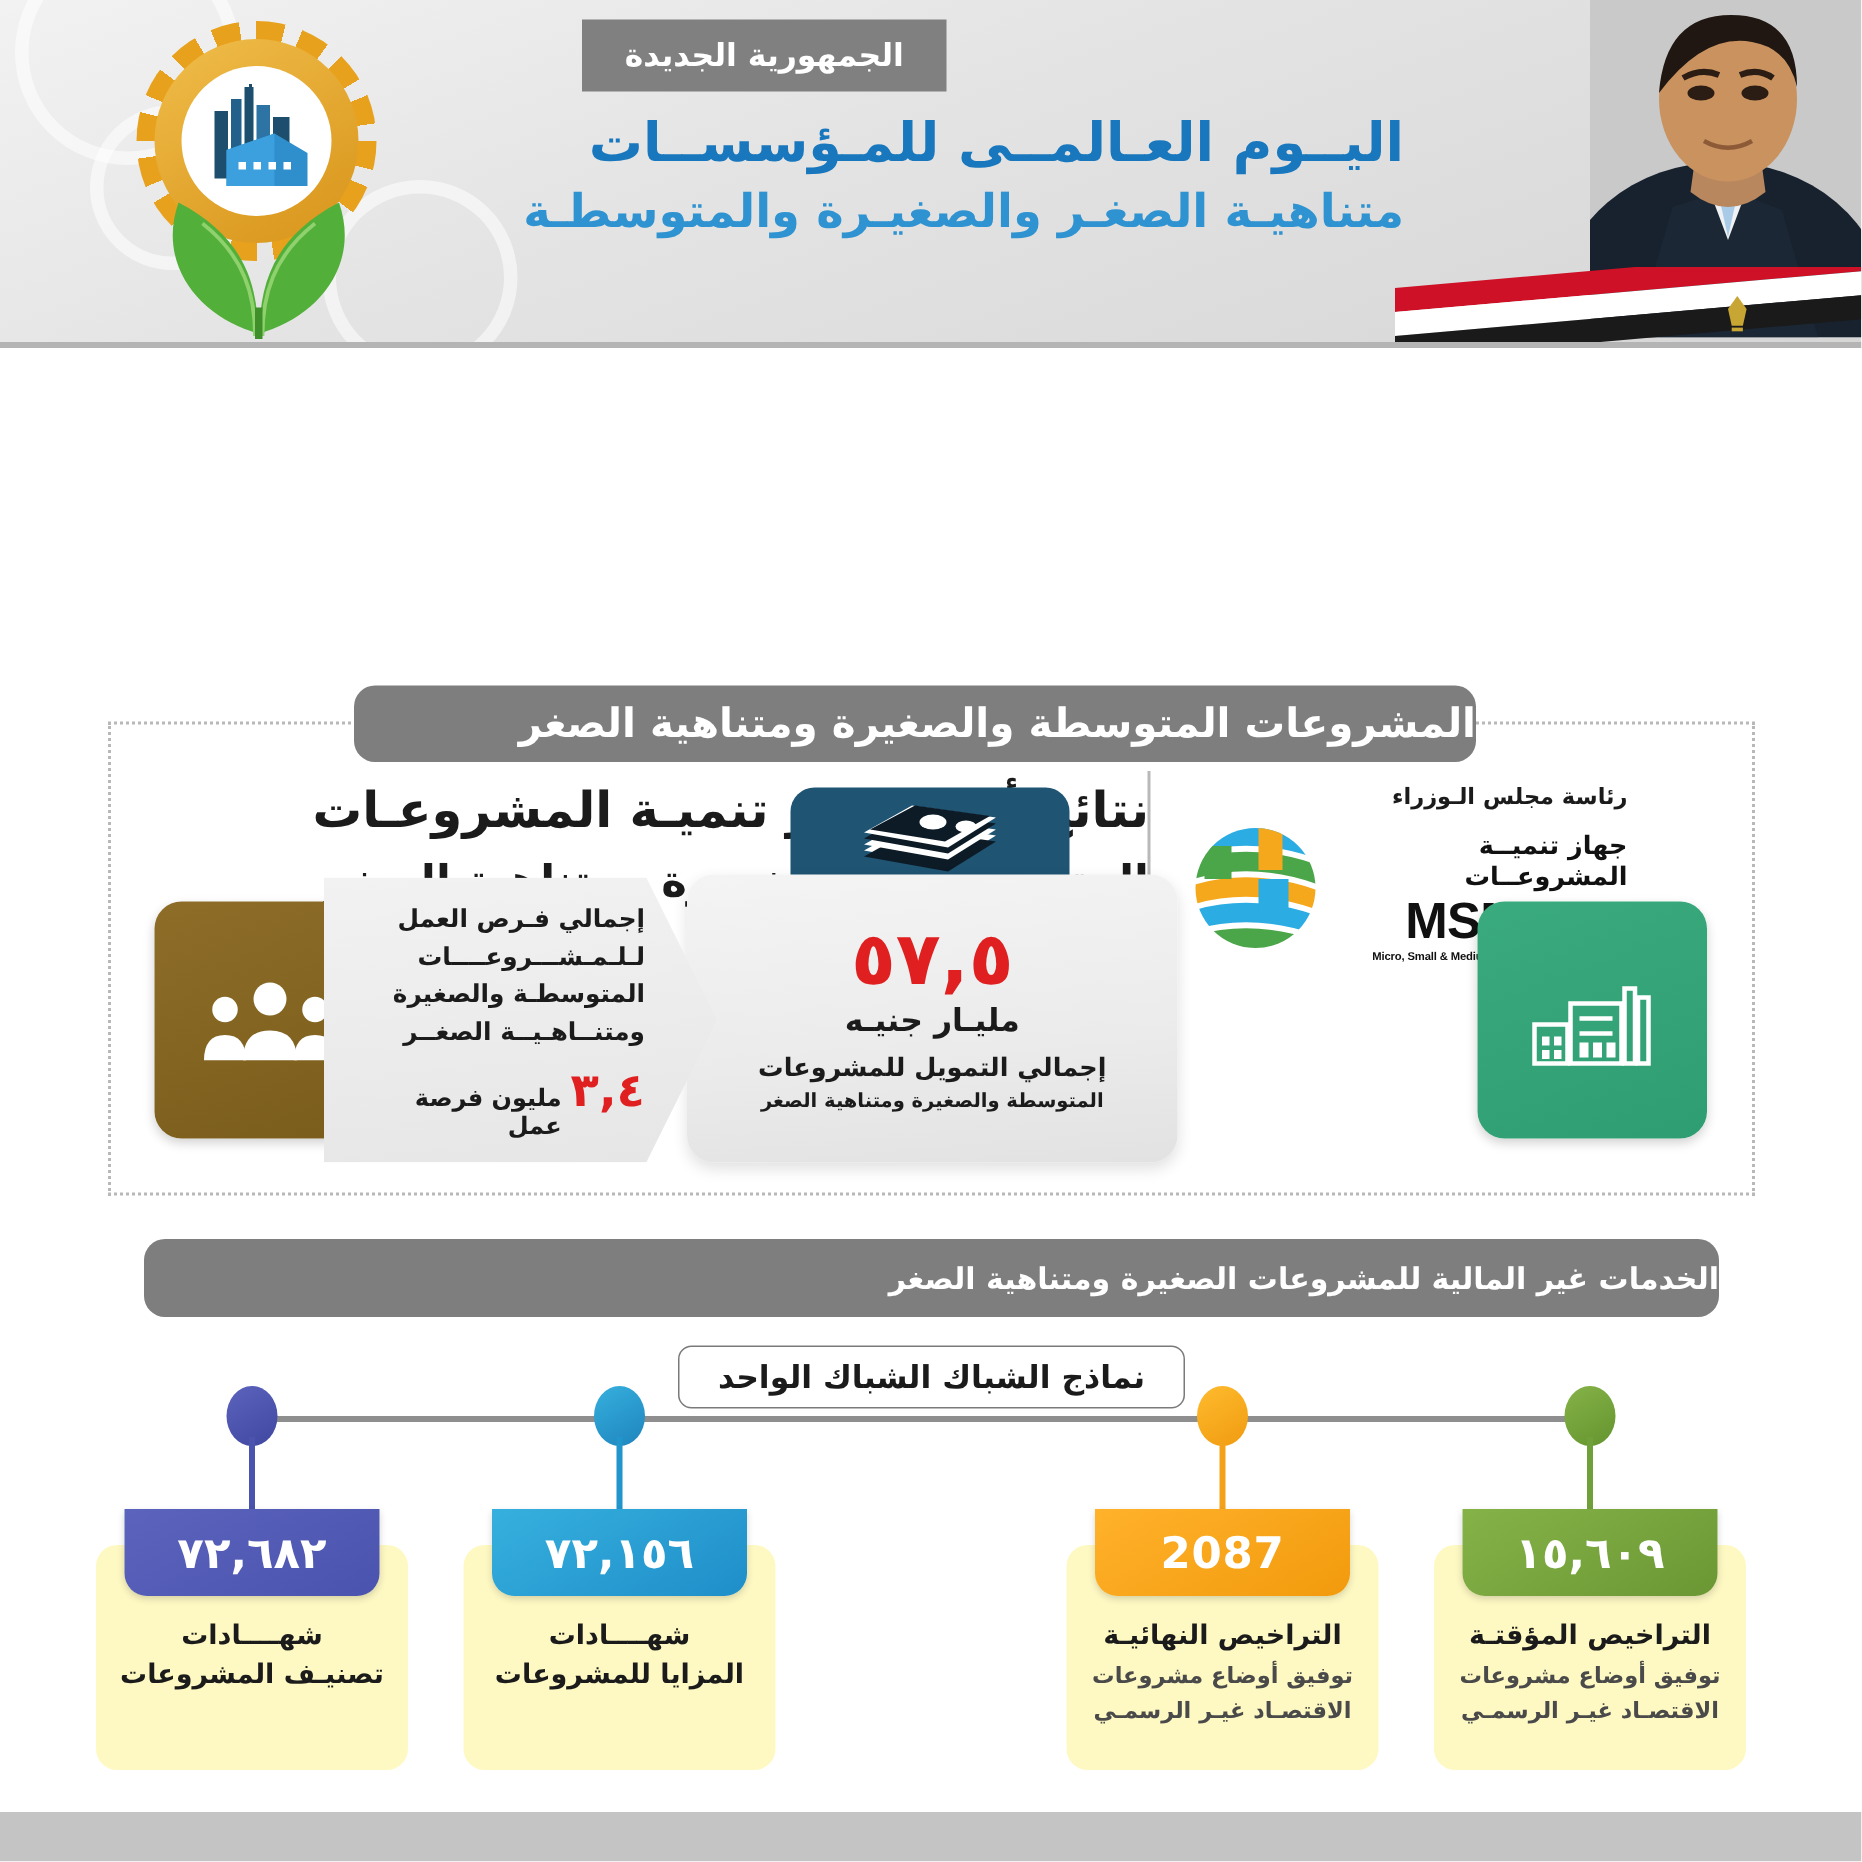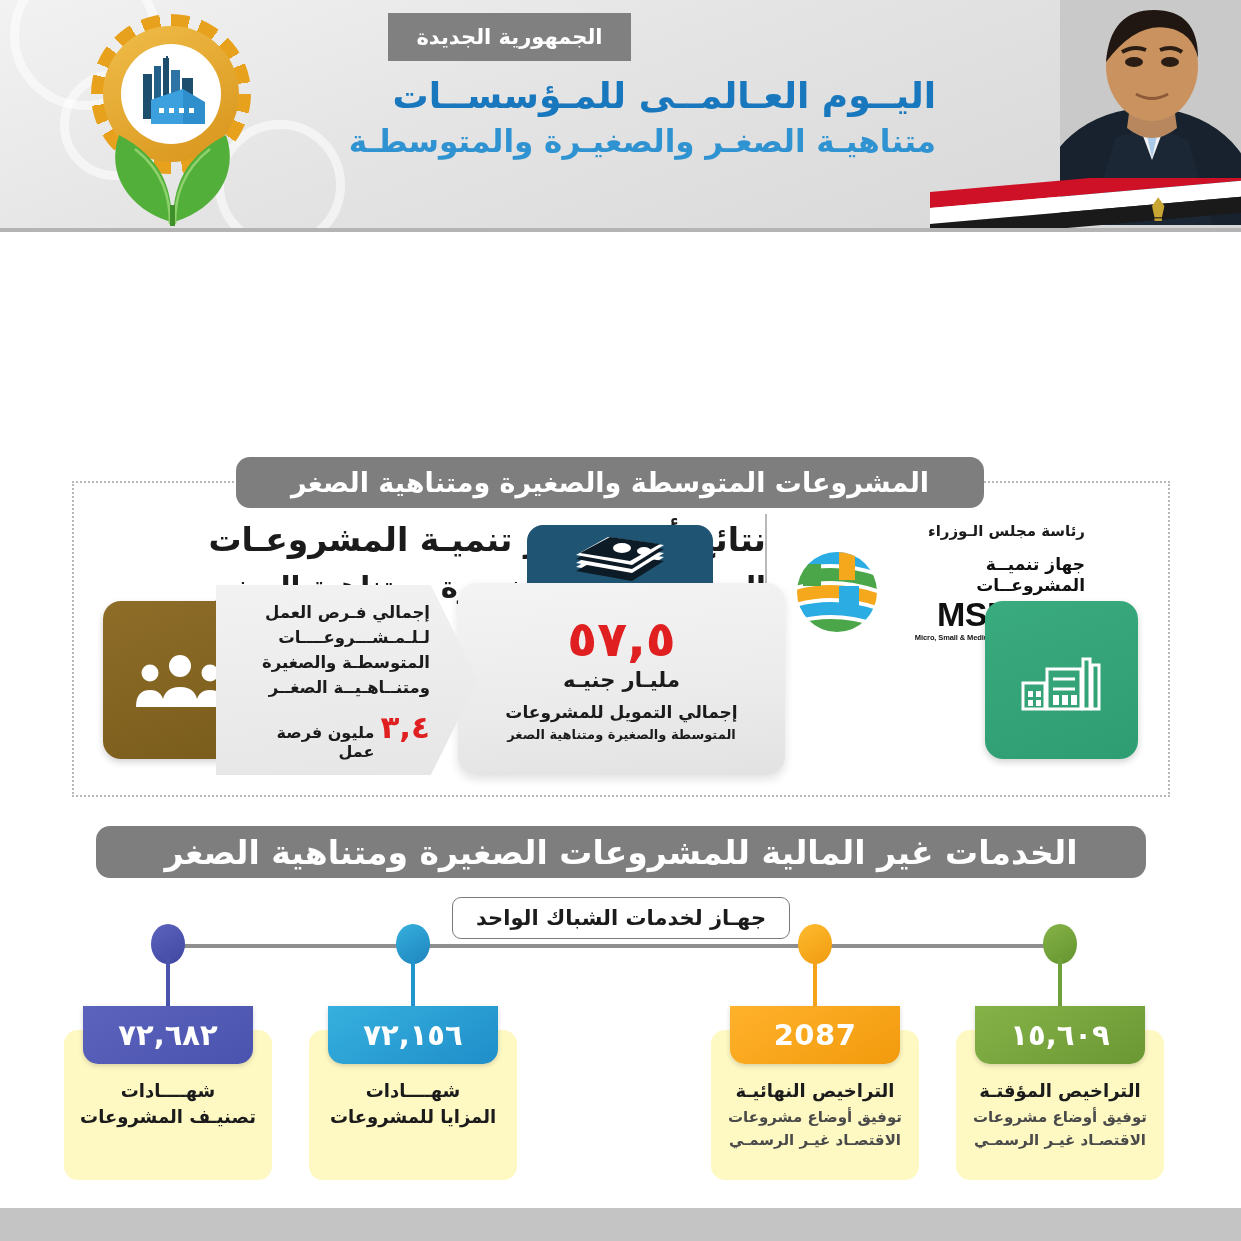--- a/index.html
+++ b/index.html
@@ -179,21 +179,21 @@
   #section1-frame {
     position: absolute;
     left: 72px; top: 481px;
     width: 1098px; height: 316px;
     border: 2px dotted #b8b8b8;
   }
   .section-bar {
     position: absolute;
     background: #7e7e7e;
     border-radius: 14px;
-    display: flex; align-items: center; justify-content: center;
+    display: flex; align-items: center; 
   }
   #section1-bar { left: 236px; top: 457px; width: 748px; height: 51px; }
   #section1-bar-text { color: #fff; font-size: 27px; font-weight: 800; }
 
   
   #money-tab {
     position: absolute;
     left: 527px; top: 525px;
     width: 186px; height: 68px;
     background: #1f5473;
@@ -249,21 +249,21 @@
     padding: 0 22px 0 48px;
     text-align: right;
   }
   .hex-title { color: #1b1b1b; font-size: 16.5px; font-weight: 800; line-height: 25px; }
   .hex-metric { margin-top: 9px; display: flex; align-items: baseline; justify-content: flex-start; gap: 6px; }
   .hex-num { color: #e02020; font-size: 31px; font-weight: 900; }
   .hex-unit { color: #1b1b1b; font-size: 16px; font-weight: 700; }
 
   
   #section2-bar { left: 96px; top: 826px; width: 1050px; height: 52px; }
-  #section2-bar-text { color: #fff; font-size: 33px; font-weight: 800; }
+  #section2-bar-text { color: #fff; font-size: 20px; font-weight: 800; }
 
   #single-window-chip {
     position: absolute;
     left: 452px; top: 897px;
     width: 338px; height: 42px;
     background: #ffffff;
     border: 1.6px solid #7a7a7a;
     border-radius: 9px;
     display: flex; align-items: center; justify-content: center;
     z-index: 5;
@@ -509,21 +509,21 @@
         <rect x="17" y="51" width="5" height="6"></rect>
       </g>
     </svg>
   </div>
 
   <div id="section2-bar" class="section-bar">
     <span id="section2-bar-text">الخدمات غير المالية للمشروعات الصغيرة ومتناهية الصغر</span>
   </div>
 
   <div id="single-window-chip">
-    <span id="single-window-text">جهـاز لخدمات الشباك الواحد</span>
+    <span id="single-window-text">نماذج الشباك الشباك الواحد</span>
   </div>
 
   <div id="timeline-axis"></div>
 
   <div class="tl-node" style="left:151px; top:924px;">
     <div class="tl-dot" style="background:linear-gradient(150deg,#5b63bd,#3f47a0);"></div>
     <div class="tl-stem" style="background:#4a53ad;"></div>
   </div>
   <div class="tl-node" style="left:396px; top:924px;">
     <div class="tl-dot" style="background:linear-gradient(150deg,#36b0de,#1e84bd);"></div>

